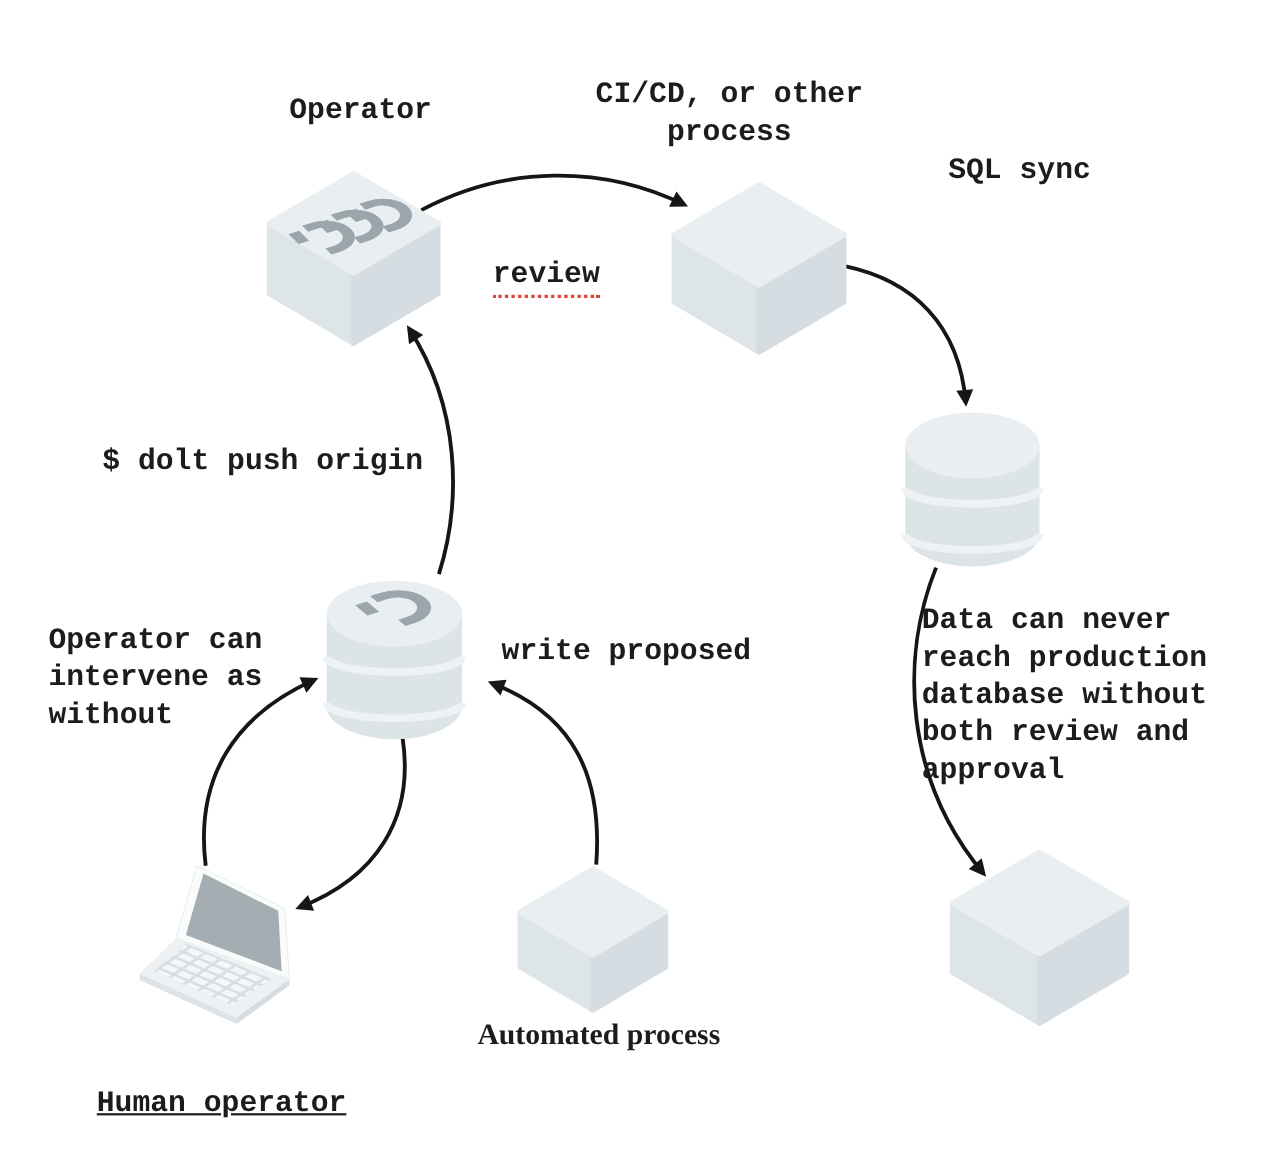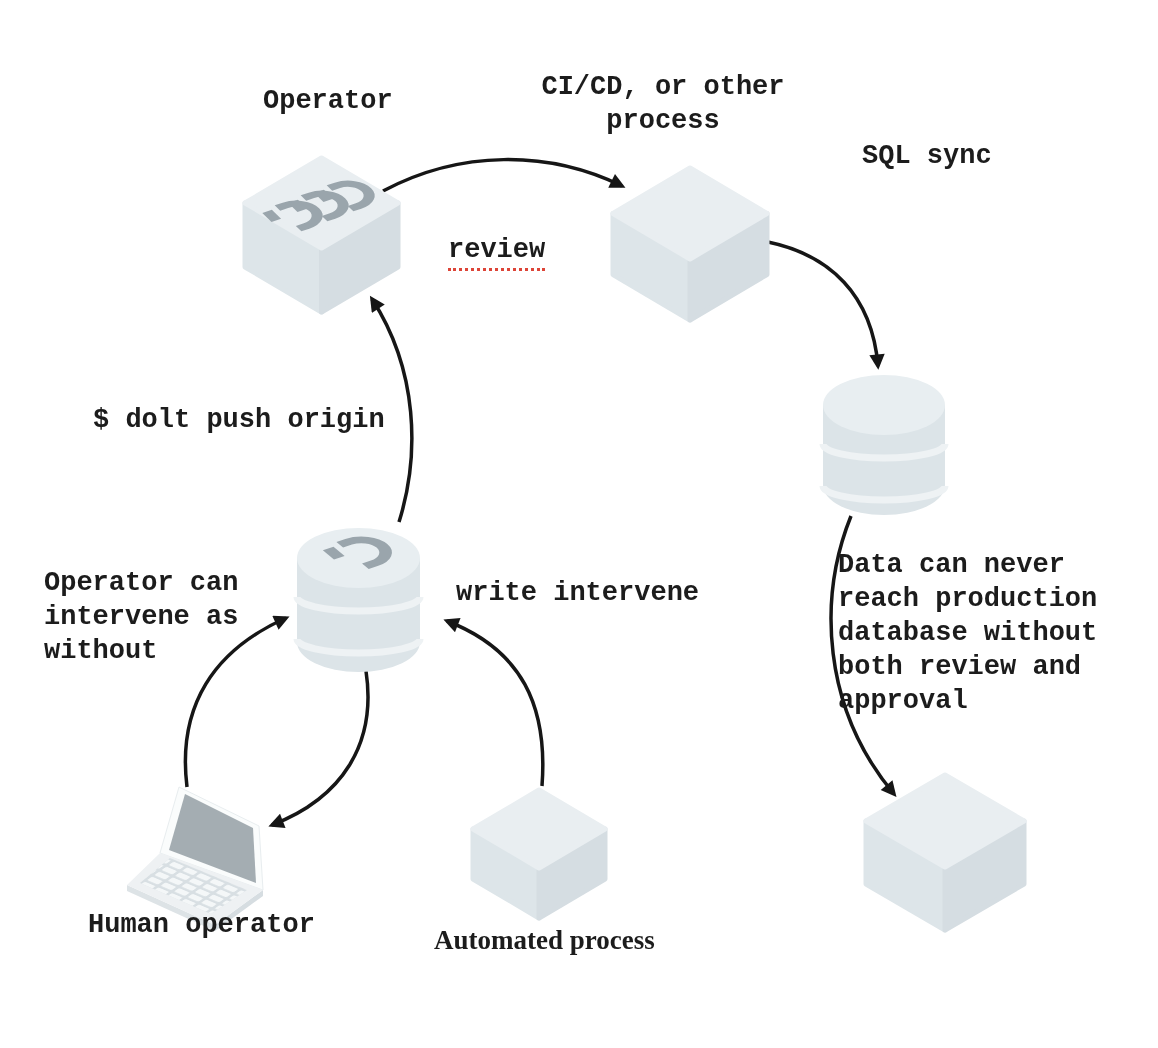--- a/index.html
+++ b/index.html
@@ -130,26 +130,26 @@
 
   <div class="label" style="left:862px;top:111px;margin-top:28px;">SQL sync</div>
 
 
   <div class="label" style="left:93px;top:403px;">$ dolt push origin</div>
 
   <div class="label" style="left:44px;top:566px;">Operator can
 intervene as
 without</div>
 
-  <div class="label" style="left:456px;top:576px;">write intervene</div>
+  <div class="label" style="left:456px;top:576px;">write proposed</div>
 
   <div class="label" style="left:838px;top:548px;">Data can never
 reach production
 database without
 both review and
 approval</div>
 
-  <div class="label" style="left:88px;top:908px;">Human operator</div>
+  <div class="label" style="left:88px;top:987px;text-decoration:underline;">Human operator</div>
 
   <div class="label" style="left:434px;top:923px;font-family:Liberation Serif, serif;">Automated process</div>
 
 
 </div>
 
 </body></html>

